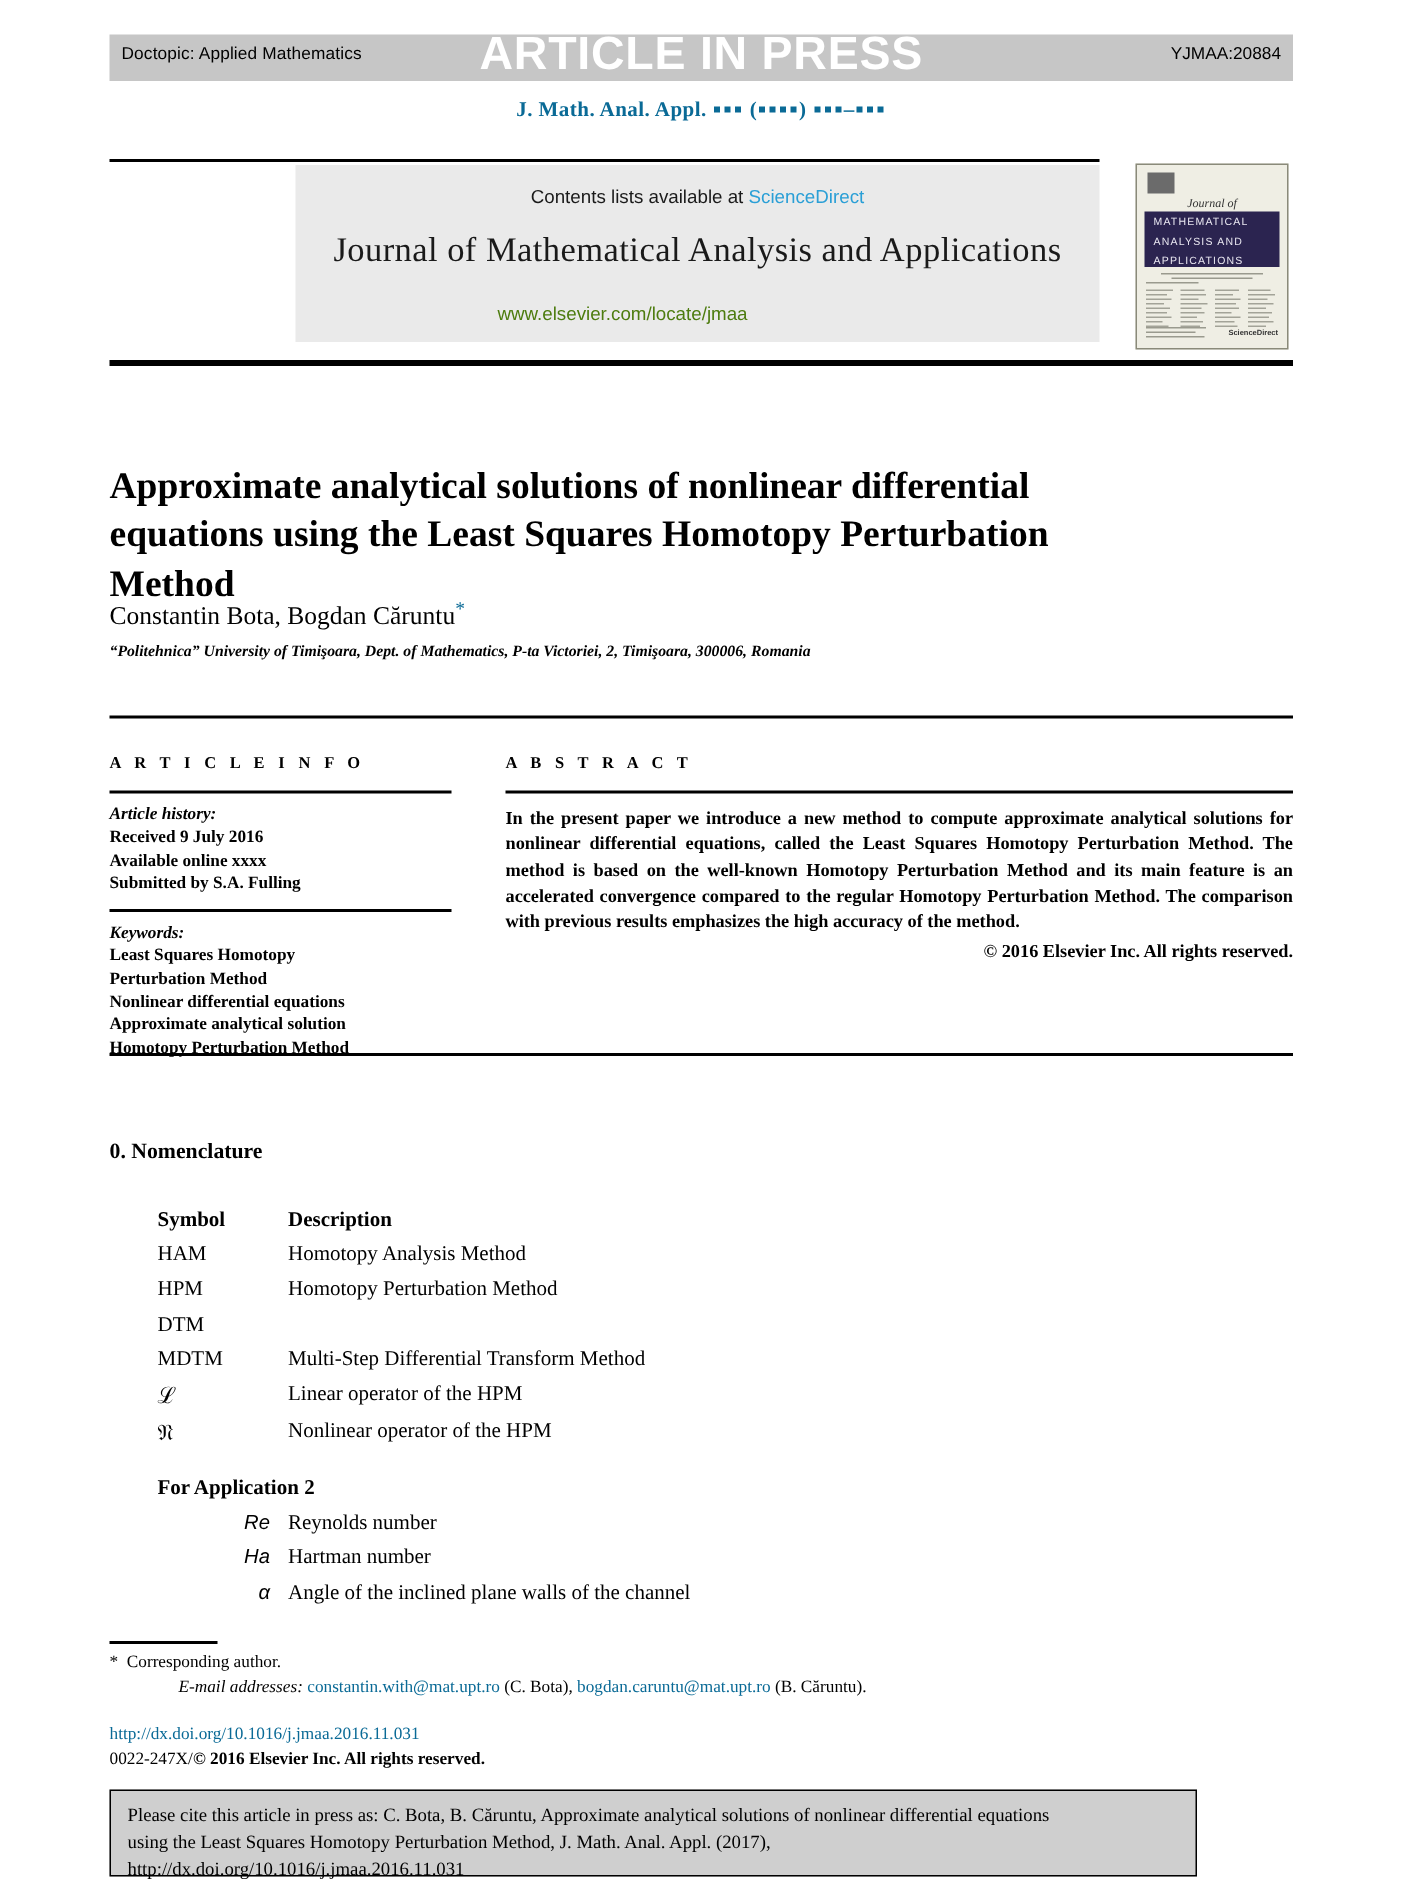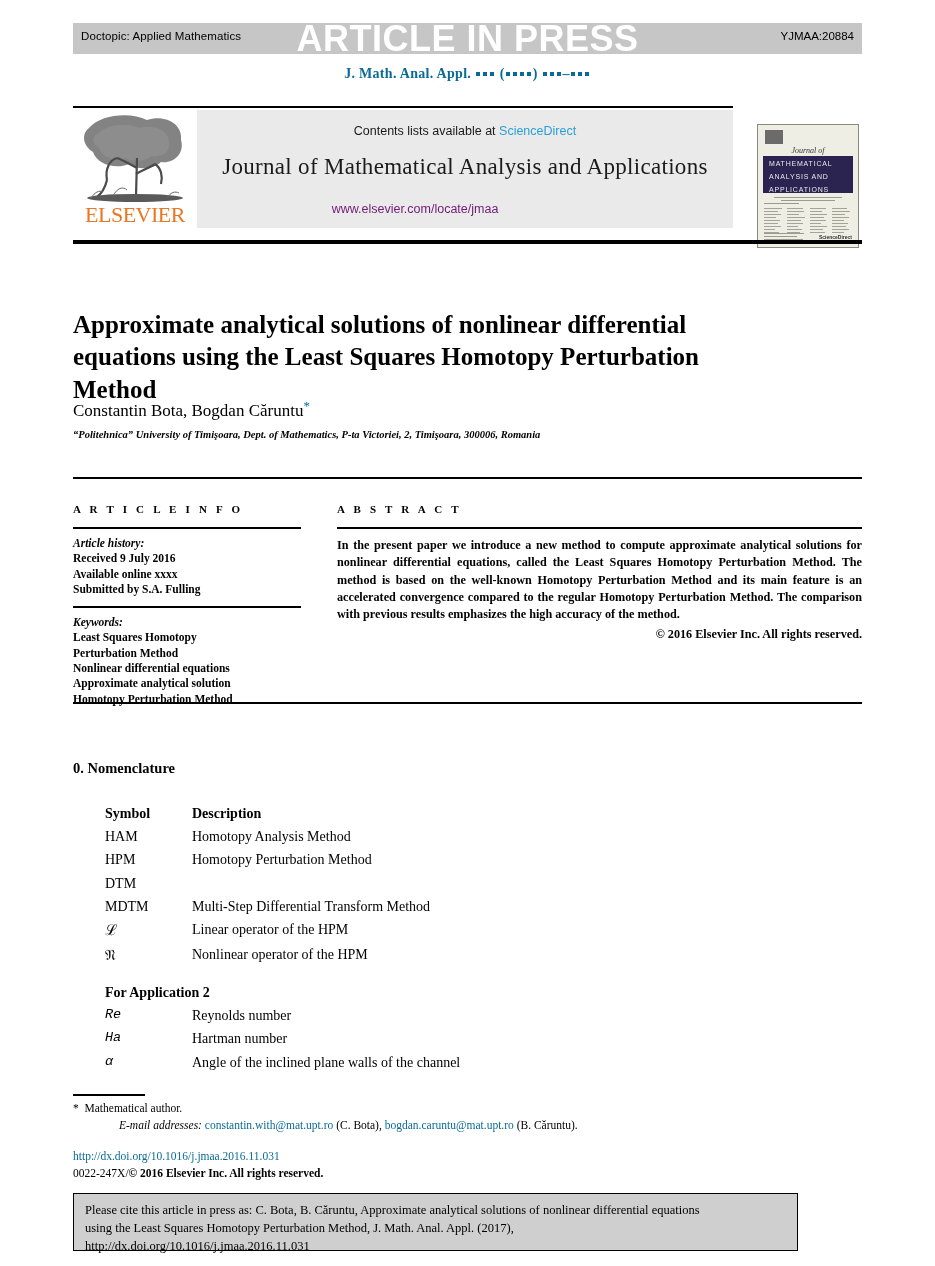--- a/index.html
+++ b/index.html
@@ -40,21 +40,21 @@
     letter-spacing: 0.1px;
   }
   .aip-center {
     position: absolute;
     left: 0;
     right: 0;
     top: -5px;
     text-align: center;
     font-family: "Liberation Sans", sans-serif;
     font-weight: bold;
-    font-size: 36px;
+    font-size: 31px;
     letter-spacing: 0.5px;
     color: #ffffff;
   }
   .aip-code {
     position: absolute;
     right: 8px;
     top: 7px;
     font-family: "Liberation Sans", sans-serif;
     font-size: 11.5px;
     color: #000;
@@ -157,28 +157,28 @@
     letter-spacing: 0.3px;
   }
   .journal-url {
     position: absolute;
     left: 0;
     bottom: 12px;
     width: 436px;
     text-align: center;
     font-family: "Liberation Sans", sans-serif;
     font-size: 12.5px;
-    color: #701a75;
+    color: #4d7c0f;
   }
 
   
   .cover {
     position: absolute;
     left: 757px;
-    top: 124px;
+    top: 109px;
     width: 100px;
     height: 122px;
     border: 1px solid #8a8a7a;
     background: #efeee4;
     overflow: hidden;
   }
   .cov-badge {
     position: absolute;
     left: 7px;
     top: 5px;
@@ -408,23 +408,24 @@
   }
   .nom-sub {
     font-weight: bold;
     margin-top: 13px;
   }
   .frak {
     font-family: "DejaVu Serif", serif;
     font-size: 15px;
   }
   .mital {
-    font-family: Liberation Mono, monospace;
+    font-family: Liberation Sans, sans-serif;
     font-style: italic;
     font-size: 13.5px;
+    text-align: right;
   }
 
   
   .fn-rule {
     position: absolute;
     left: 73px;
     top: 1094px;
     width: 72px;
     height: 1.5px;
     background: #000;
@@ -498,45 +499,20 @@
   <div class="jref">
     <span>J. Math. Anal. Appl.</span>
     <span><span class="sq"></span><span class="sq"></span><span class="sq"></span></span>
     <span>(<span class="sq"></span><span class="sq"></span><span class="sq"></span><span class="sq"></span>)</span>
     <span><span class="sq"></span><span class="sq"></span><span class="sq"></span>–<span class="sq"></span><span class="sq"></span><span class="sq"></span></span>
   </div>
 
   <div class="mast-rule-top"></div>
   <div class="mast">
 
-    <div class="elsevier-logo">
-      <svg class="els-tree" viewBox="0 0 112 92">
-        <g fill="#6d6d6d">
-          <path d="M10 16 C22 2, 52 0, 68 8 C86 2, 104 12, 102 28 C106 42, 94 52, 82 50 C74 58, 58 58, 50 52 C36 58, 18 52, 14 40 C4 34, 2 22, 10 16 Z" opacity="0.85"></path>
-          <path d="M18 22 C28 12, 48 10, 60 16 C74 12, 90 18, 90 30 C92 40, 82 46, 72 44 C66 50, 52 50, 46 46 C34 50, 22 44, 20 36 C14 32, 12 26, 18 22 Z" fill="#8d8d8d"></path>
-        </g>
-        <g stroke="#4a4a4a" fill="none" stroke-width="2.2">
-          <path d="M58 46 L57 84"></path>
-          <path d="M58 56 C50 52, 44 48, 38 46"></path>
-          <path d="M57 62 C64 58, 70 56, 76 52"></path>
-          <path d="M38 46 C30 48, 26 58, 28 68"></path>
-          <path d="M28 68 C26 76, 22 82, 18 85"></path>
-          <path d="M76 52 C82 56, 84 64, 82 72"></path>
-        </g>
-        <g fill="#5a5a5a">
-          <ellipse cx="56" cy="86" rx="48" ry="4"></ellipse>
-        </g>
-        <g stroke="#6a6a6a" stroke-width="1" fill="none">
-          <path d="M12 86 C16 80, 20 78, 24 80"></path>
-          <path d="M88 86 C92 80, 96 79, 100 81"></path>
-          <path d="M34 84 C38 76, 44 74, 48 78"></path>
-        </g>
-      </svg>
-      <div class="els-word">ELSEVIER</div>
-    </div>
 
     <div class="mast-box">
       <div class="contents-line">
         <span>Contents lists available at</span>
         <span class="sd">ScienceDirect</span>
       </div>
       <div class="journal-title">Journal of Mathematical Analysis and Applications</div>
       <div class="journal-url">www.elsevier.com/locate/jmaa</div>
     </div>
   </div>
@@ -693,21 +669,21 @@
     <div class="nom-row">
       <div class="nom-sym mital">α</div>
       <div class="nom-desc">Angle of the inclined plane walls of the channel</div>
     </div>
   </div>
 
   <div class="fn-rule"></div>
   <div class="fn">
     <div>
       <span>*</span>&nbsp;
-      <span>Mathematical author.</span>
+      <span>Corresponding author.</span>
     </div>
     <div class="ind">
       <span class="lbl">E-mail addresses:</span>
       <span class="lnk">constantin.with@mat.upt.ro</span>
       <span>(C. Bota),</span>
       <span class="lnk">bogdan.caruntu@mat.upt.ro</span>
       <span>(B. Căruntu).</span>
     </div>
   </div>
 

